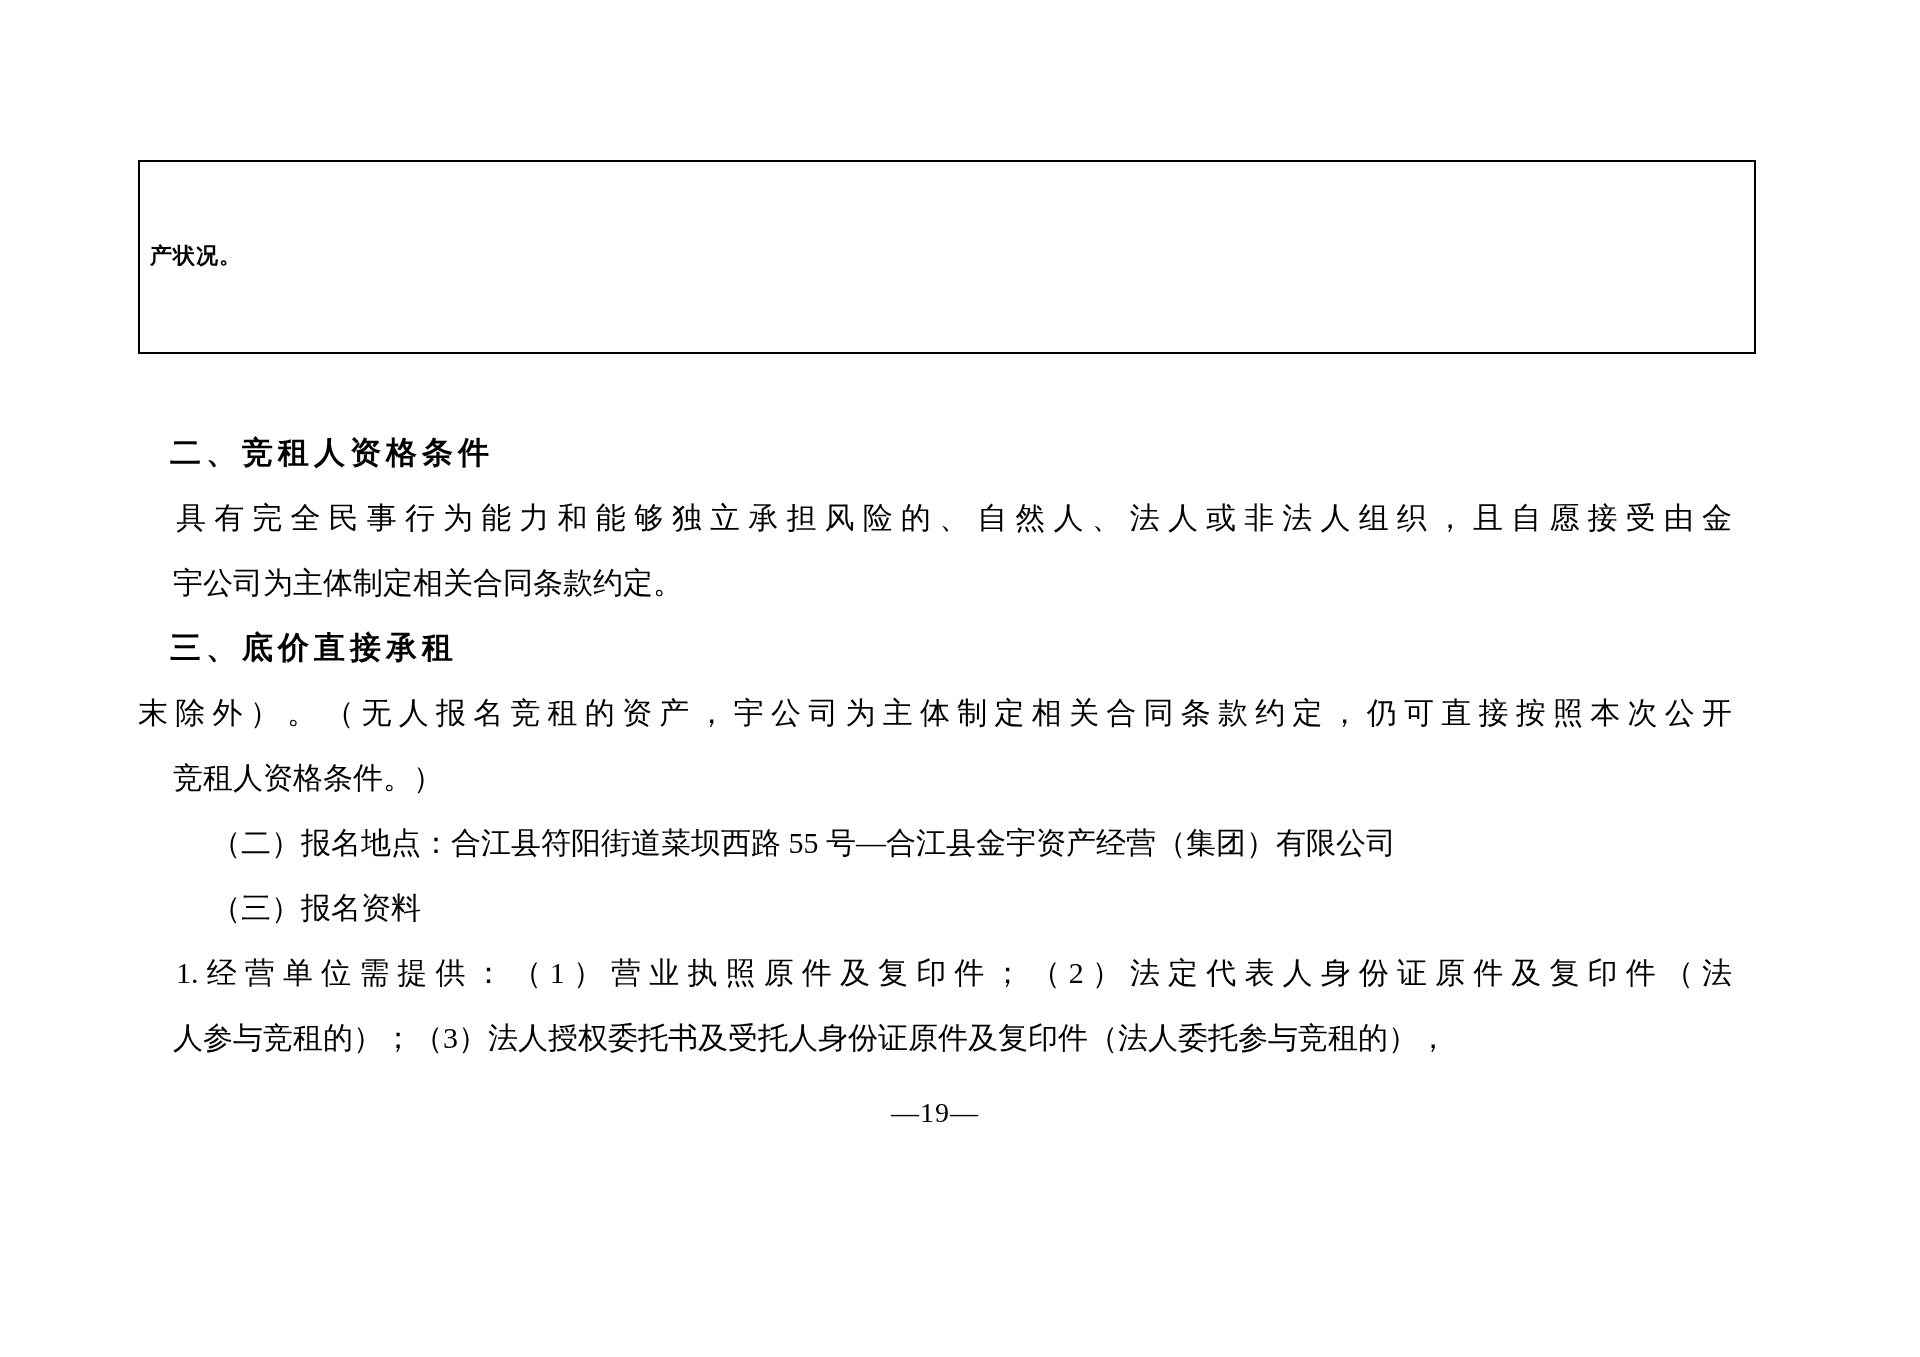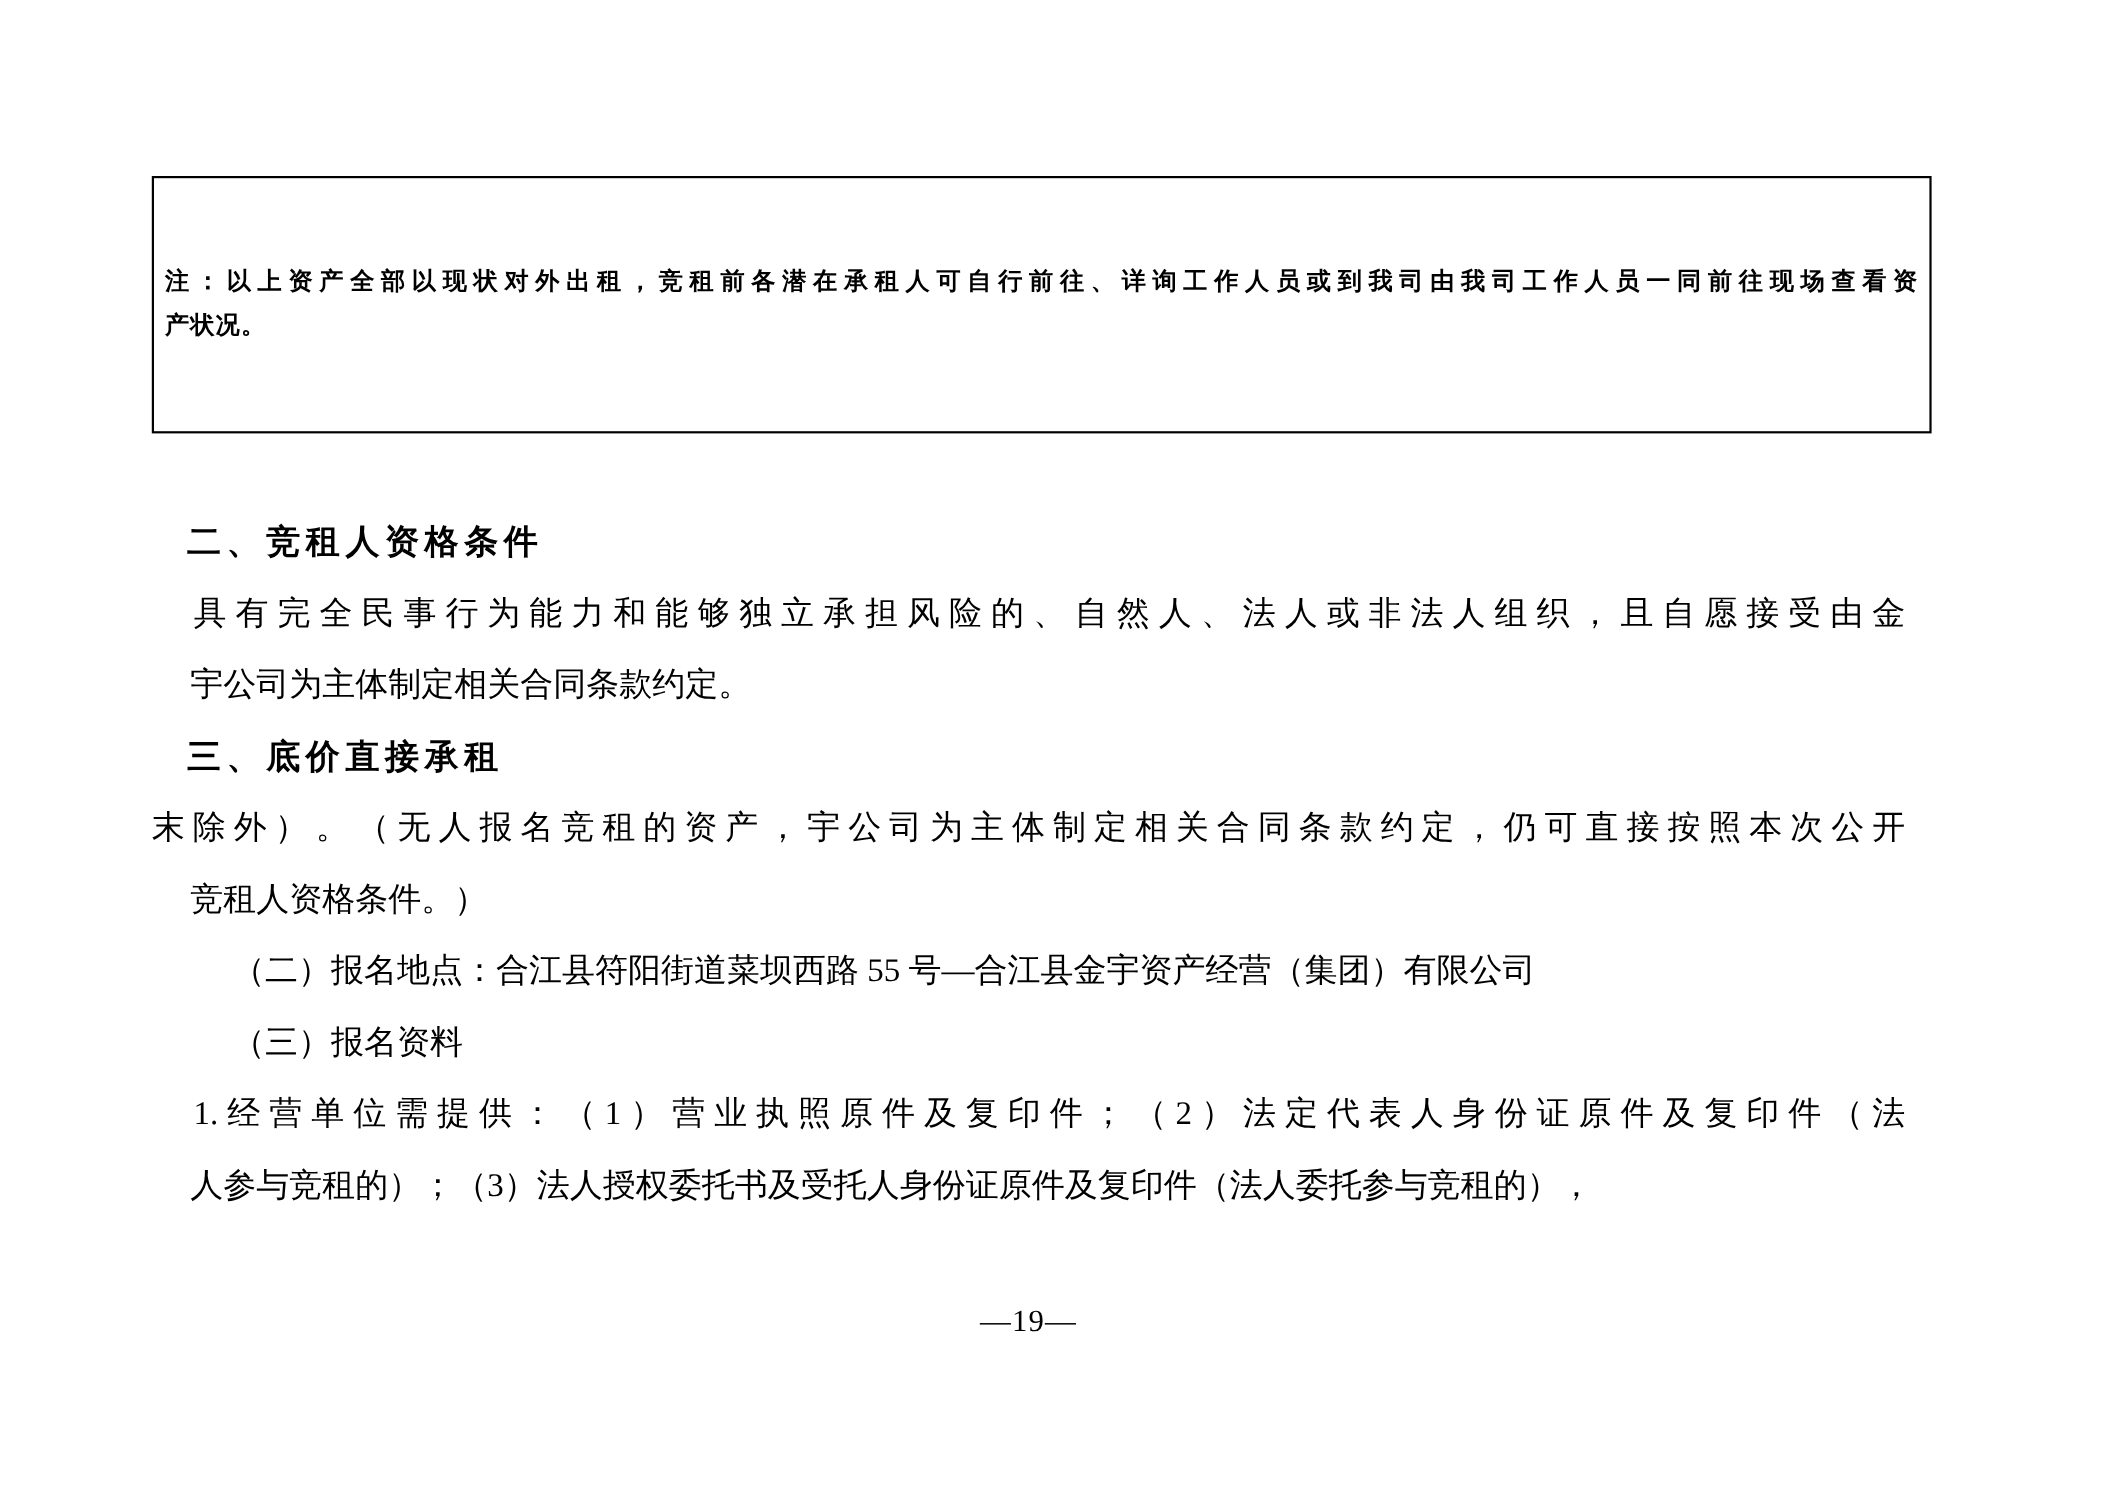--- a/index.html
+++ b/index.html
@@ -62,35 +62,34 @@
   }
   .pline.first {
     text-indent: 38px;
   }
   .pline.last {
     text-align-last: left;
     margin-left: 35px;
   }
   
   .page-number {
-    margin-top: 76px;
+    margin-top: 27px;
     font-size: 28px;
     line-height: 32px;
     text-align: center;
     letter-spacing: 1px;
   }
 </style>
 </head>
 <body>
 
 <div class="page">
   <div class="doc">
 
     <div class="note-box">
-      <div class="note-line">注：以上资产全部以现状对外出租，竞租前各潜在承租人可自行前往、详询工作人员或到我司由我司工作人员一同前往现场查看资</div>
       <div class="note-line last">产状况。</div>
     </div>
 
     <div class="heading first">二、竞租人资格条件</div>
 
     <div class="pline first">具有完全民事行为能力和能够独立承担风险的、自然人、法人或非法人组织，且自愿接受由金</div>
     <div class="pline last">宇公司为主体制定相关合同条款约定。</div>
 
     <div class="heading">三、底价直接承租</div>
 

